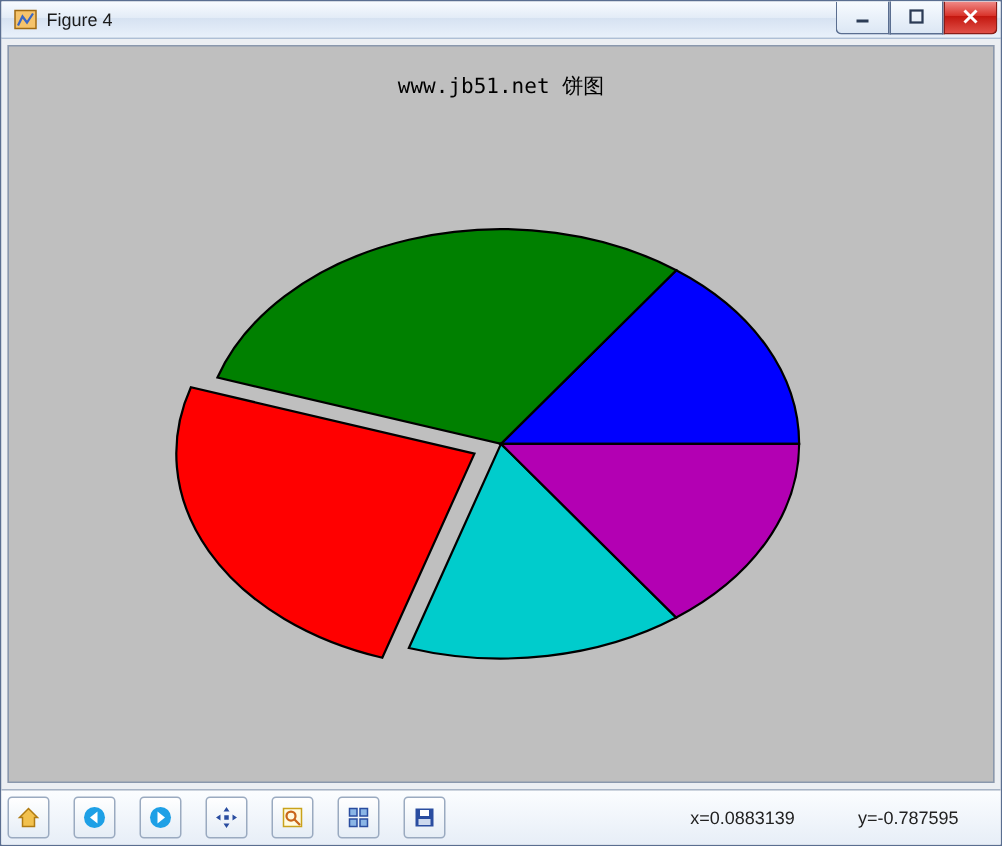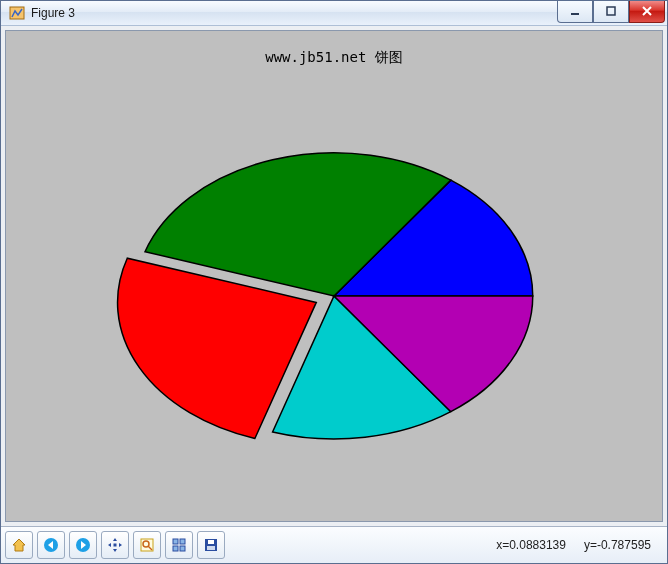--- a/index.html
+++ b/index.html
@@ -9,40 +9,40 @@
   .tb-title{flex:0 0 auto;color:#1a1a1a;}
   .tb-spacer{flex:1;}
   .winbtns{display:flex;height:22px;margin-top:-2px;}
   .winbtn{width:34px;border:1px solid #5a6e90;border-top:none;display:flex;align-items:center;justify-content:center;color:#2b3b55;background:linear-gradient(#f7fbff,#dce7f4);}
   .winbtn:first-child{border-top-left-radius:0;border-bottom-left-radius:4px;}
   .winbtn:last-child{background:linear-gradient(#f08a87,#d9342b 45%,#c3160e 46%,#e04f47);color:#fff;border-color:#8a1d17;border-bottom-right-radius:4px;}
   .client{flex:1;background:#eceff3;display:flex;flex-direction:column;}
   .canvas-frame{flex:1;margin:4px;border:1px solid #8a98ad;background:#bfbfbf;display:flex;align-items:flex-start;justify-content:center;padding:10px;box-sizing:border-box;}
   .canvas{width:100%;height:100%;background:#bfbfbf;position:relative;}
   .chart-title{position:absolute;top:8px;left:0;right:0;text-align:center;color:#000;font-family:"SimSun","NSimSun",monospace;font-size:14px;}
-  .toolbar{height:36px;border-top:1px solid #a8b4c6;background:linear-gradient(#fbfdff,#e7eef7);display:flex;align-items:center;padding:0 4px;gap:4px;}
+  .toolbar{height:36px;border-top:1px solid #a8b4c6;background:linear-gradient(#fbfdff,#e7eef7);display:flex;align-items:center;padding:0 4px;gap:16px;}
   .tbbtn{width:26px;height:26px;border:1px solid #9aaac0;border-radius:3px;background:linear-gradient(#ffffff,#e5edf6);display:flex;align-items:center;justify-content:center;}
   .tbbtn svg{width:16px;height:16px;}
   .tb-flex{flex:1;}
   .coord{color:#222;font-size:12px;white-space:pre;}
   svg.pie{width:100%;height:100%;}
 </style>
 </head>
 <body>
 
 <div class="window">
 
   <div class="titlebar">
     <span class="tb-icon">
       <svg viewBox="0 0 16 16">
           <rect x="1" y="2" width="14" height="12" fill="#f5c36b" stroke="#a06a12"></rect>
           <path d="M3 12 L6 6 L9 10 L13 4" stroke="#3a66c4" fill="none" stroke-width="1.5"></path>
         </svg>
     </span>
-    <span class="tb-title">Figure 3</span>
+    <span class="tb-title">Figure 4</span>
     <span class="tb-spacer"></span>
     <div class="winbtns">
       <div class="winbtn">
           <svg width="12" height="12">
             <line x1="2" y1="9" x2="10" y2="9" stroke="#2b3b55" stroke-width="2"></line>
           </svg>
         </div>
       <div class="winbtn">
           <svg width="12" height="12">
             <rect x="2" y="2" width="8" height="8" fill="none" stroke="#2b3b55" stroke-width="1.5"></rect>

